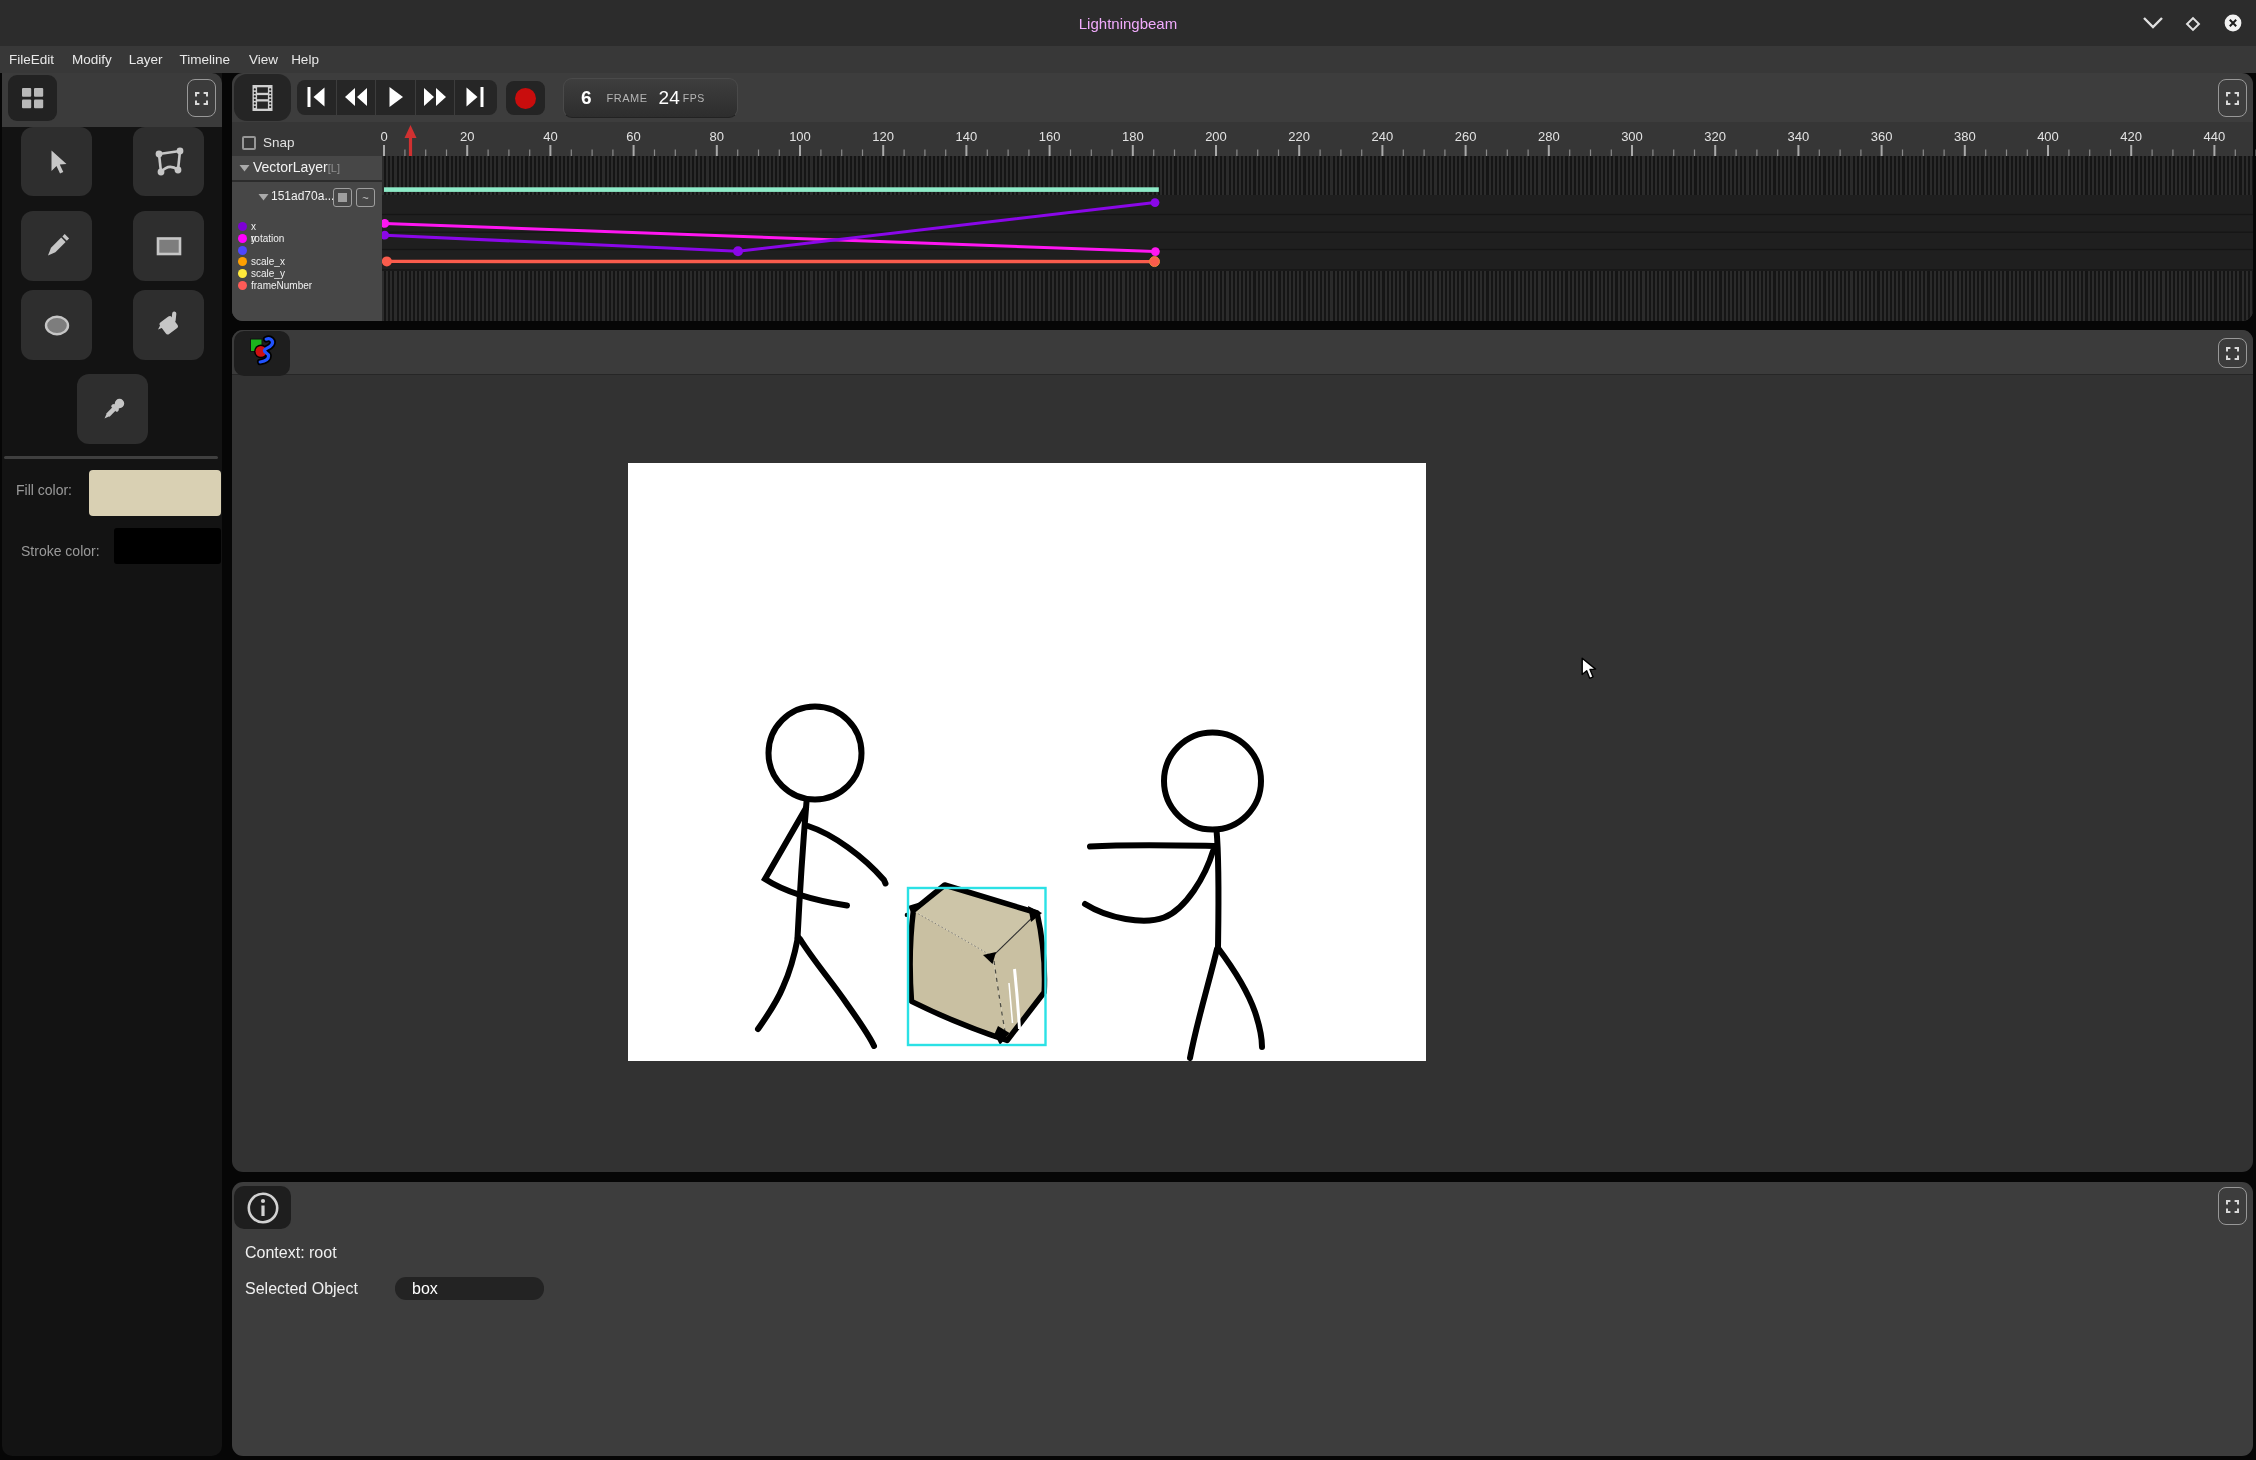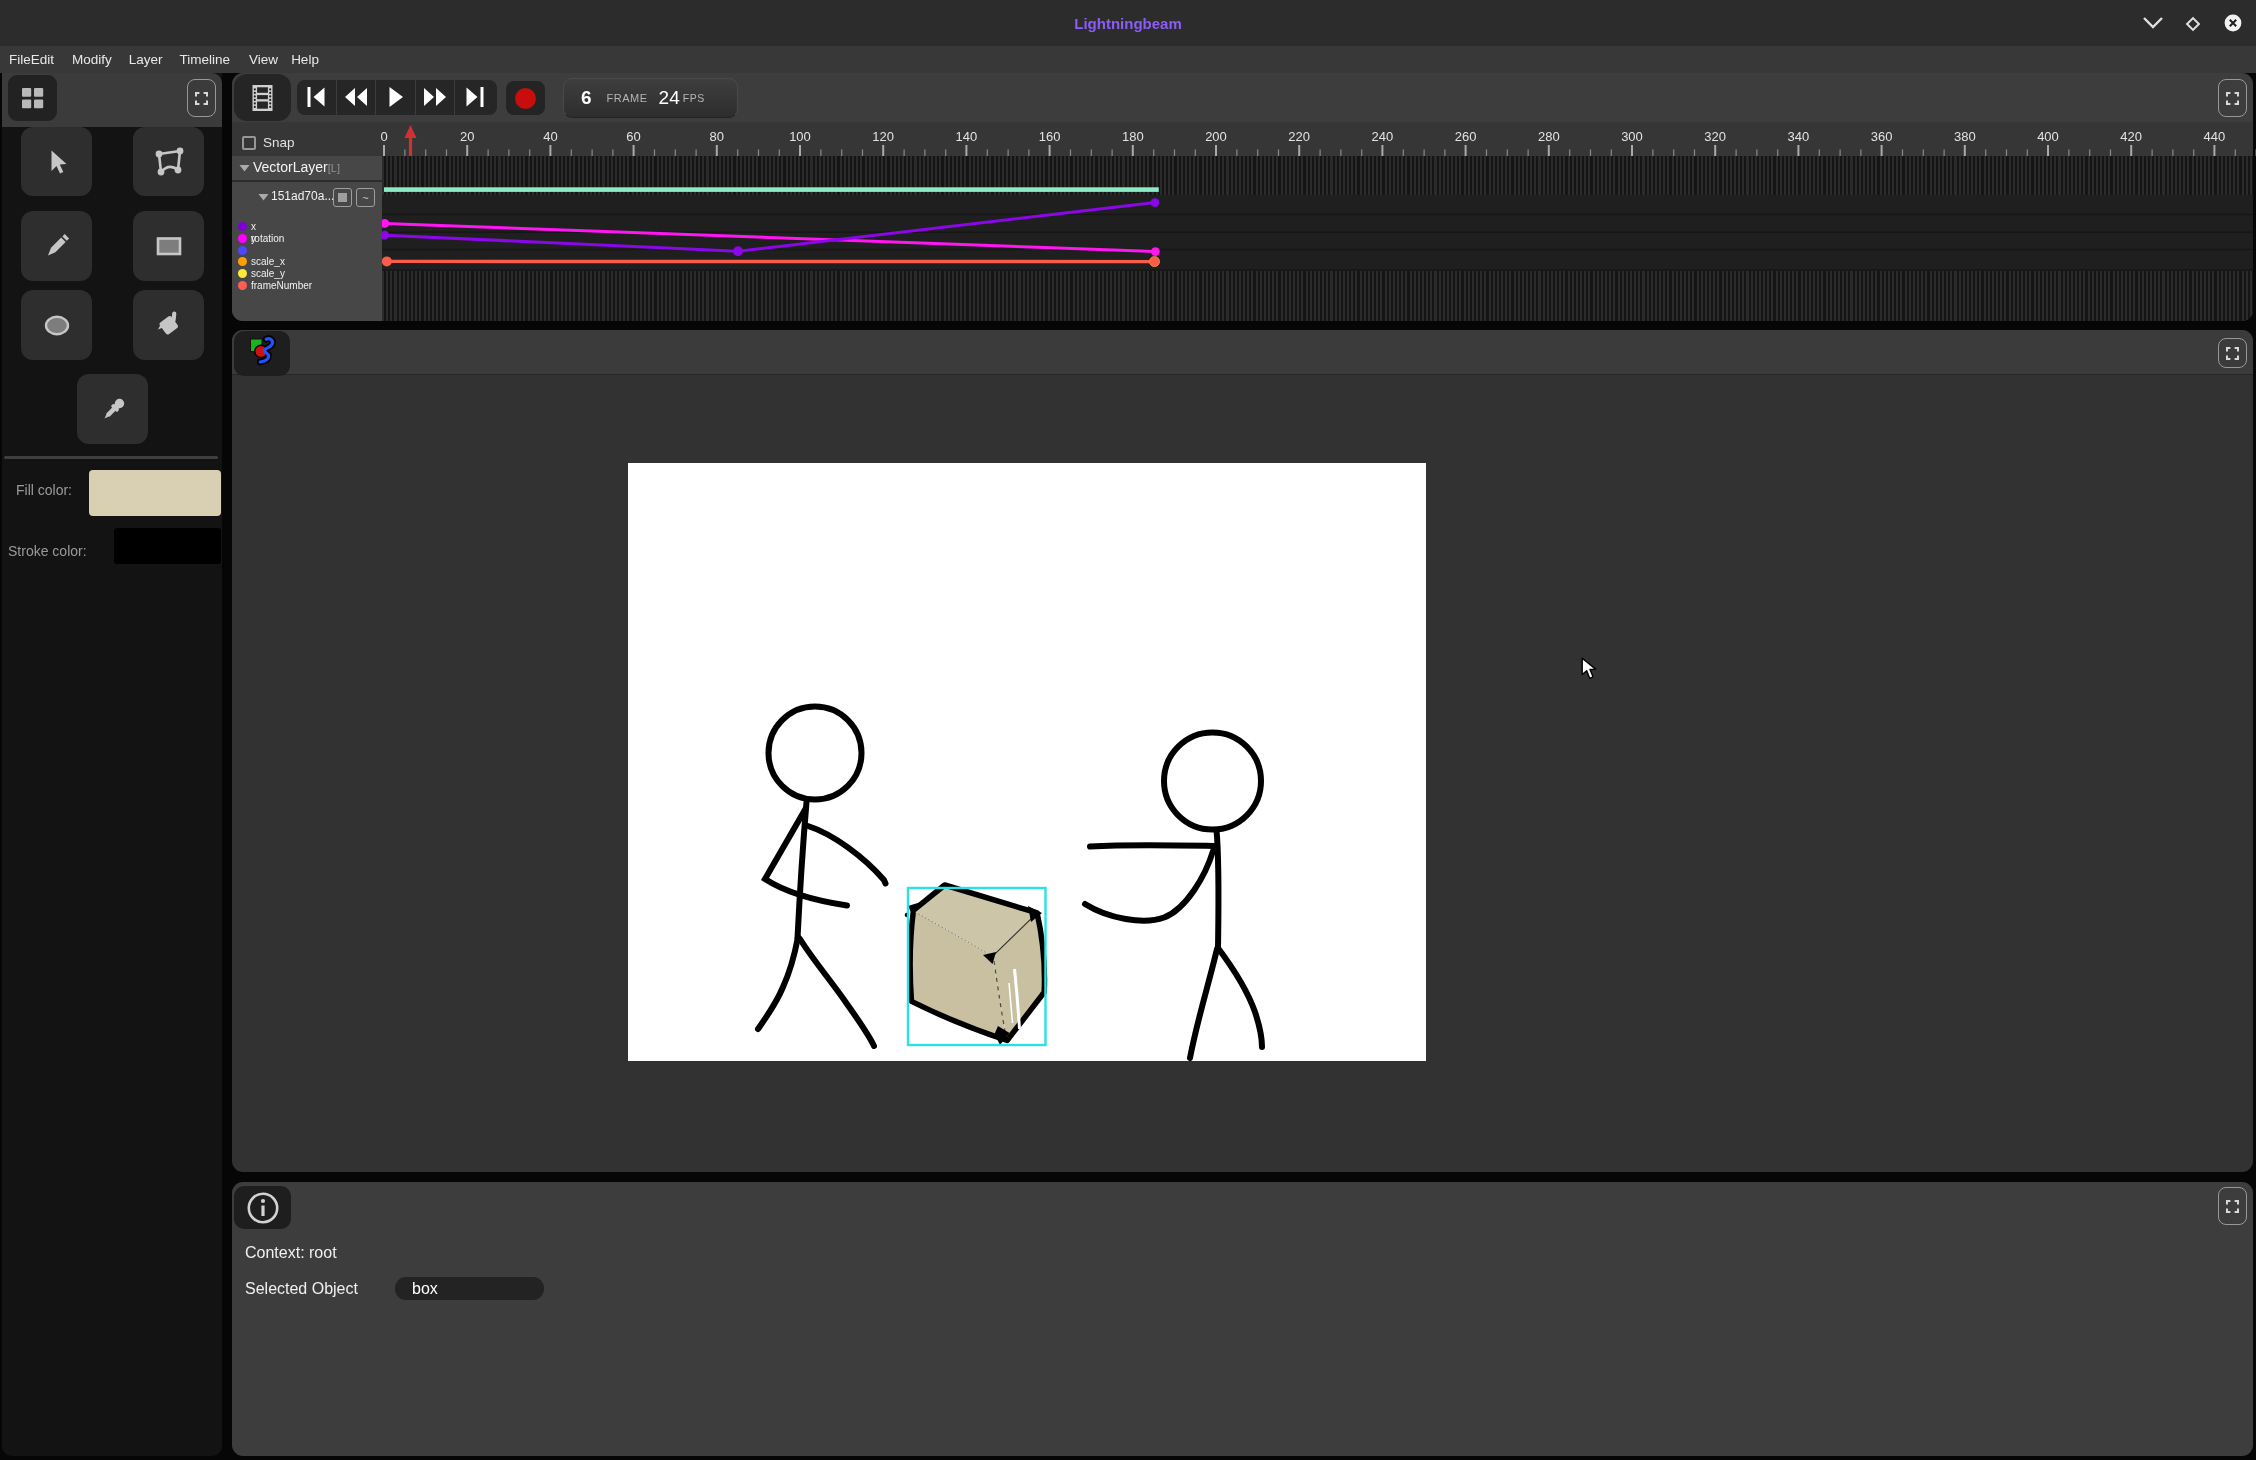--- a/index.html
+++ b/index.html
@@ -4,21 +4,21 @@
 html,body { width:2256px; height:1460px; background:#060606; font-family:"Liberation Sans",sans-serif; overflow:hidden; }
 .abs { position:absolute; }
 .panel { position:absolute; border-radius:11px; }
 .exbtn { position:absolute; width:29px; height:38px; border:1.5px solid #989898; border-radius:8px; display:flex; align-items:center; justify-content:center; }
 .toolbtn { position:absolute; width:71px; height:70px; background:#2e2e2e; border-radius:12px; display:flex; align-items:center; justify-content:center; }
 .stripes { background:repeating-linear-gradient(90deg,#2b2b2b 0px,#2b2b2b 2.05px,#151515 2.05px,#151515 4.16px); }
 </style></head>
 <body>
 
 <div class="abs" style="left:0;top:0;width:2256px;height:46px;background:#2c2c2c"></div>
-<div class="abs" style="left:0;top:0;width:2256px;height:46px;display:flex;align-items:center;justify-content:center;color:#8b5cf6;font-size:15px;font-weight:bold">Lightningbeam</div>
+<div class="abs" style="left:0;top:0;width:2256px;height:46px;display:flex;align-items:center;justify-content:center;color:#f0abfc;font-size:15px;font-weight:normal">Lightningbeam</div>
 <svg class="abs" style="left:2142px;top:16px" width="22" height="15" viewBox="0 0 22 15">
     <path d="M2 2 L11 11 L20 2" fill="none" stroke="#e0e0e0" stroke-width="2.4"></path>
   </svg>
 <svg class="abs" style="left:2184px;top:15px" width="18" height="18" viewBox="0 0 18 18">
     <rect x="4.8" y="4.8" width="8.4" height="8.4" fill="none" stroke="#e0e0e0" stroke-width="2" transform="rotate(45 9 9)"></rect>
   </svg>
 <svg class="abs" style="left:2224px;top:14px" width="18" height="18" viewBox="0 0 18 18">
     <circle cx="9" cy="9" r="8.4" fill="#f2f2f2"></circle>
     <path d="M5.8 5.8 L12.2 12.2 M12.2 5.8 L5.8 12.2" stroke="#1c1c1c" stroke-width="2"></path>
   </svg>
@@ -110,21 +110,21 @@
 <rect x="16.7" y="18.5" width="4.6" height="8.6"></rect>
 <rect x="14.6" y="15.2" width="8.8" height="3.8" rx="1.6"></rect>
 <circle cx="19" cy="10.8" r="4.7"></circle>
 <rect x="15.9" y="10.5" width="6.2" height="5.2"></rect>
 </g>
     </svg>
   </div>
 <div class="abs" style="left:4px;top:456px;width:214px;height:3px;background:#3f3f3f;border-radius:2px"></div>
 <div class="abs" style="left:16px;top:482px;width:75px;color:#9a9a9a;font-size:14px">Fill color:</div>
 <div class="abs" style="left:89px;top:470px;width:132px;height:46px;background:#d9d0b3;border-radius:4px"></div>
-<div class="abs" style="left:8px;top:543px;color:#9a9a9a;font-size:14px">Stroke color:</div>
+<div class="abs" style="left:21px;top:543px;color:#9a9a9a;font-size:14px">Stroke color:</div>
 <div class="abs" style="left:114px;top:528px;width:107px;height:36px;background:#000;border-radius:3px"></div>
 
 <div class="panel" style="left:232px;top:73px;width:2021px;height:248px;background:#3d3d3d;overflow:hidden">
   <div class="abs" style="left:0;top:49px;width:2021px;height:34px;background:#363636"></div>
   <div class="abs stripes" style="left:150px;top:83px;width:1871px;height:39px"></div>
   <div class="abs" style="left:150px;top:122px;width:1871px;height:76px;background:#1f1f1f"></div>
   <div class="abs stripes" style="left:150px;top:198px;width:1871px;height:50px"></div>
   <div class="abs" style="left:0;top:83px;width:150px;height:165px;background:#474747"></div>
 </div>
 <div class="abs" style="left:234px;top:74px;width:57px;height:47px;background:#252525;border-radius:13px;display:flex;align-items:center;justify-content:center">

